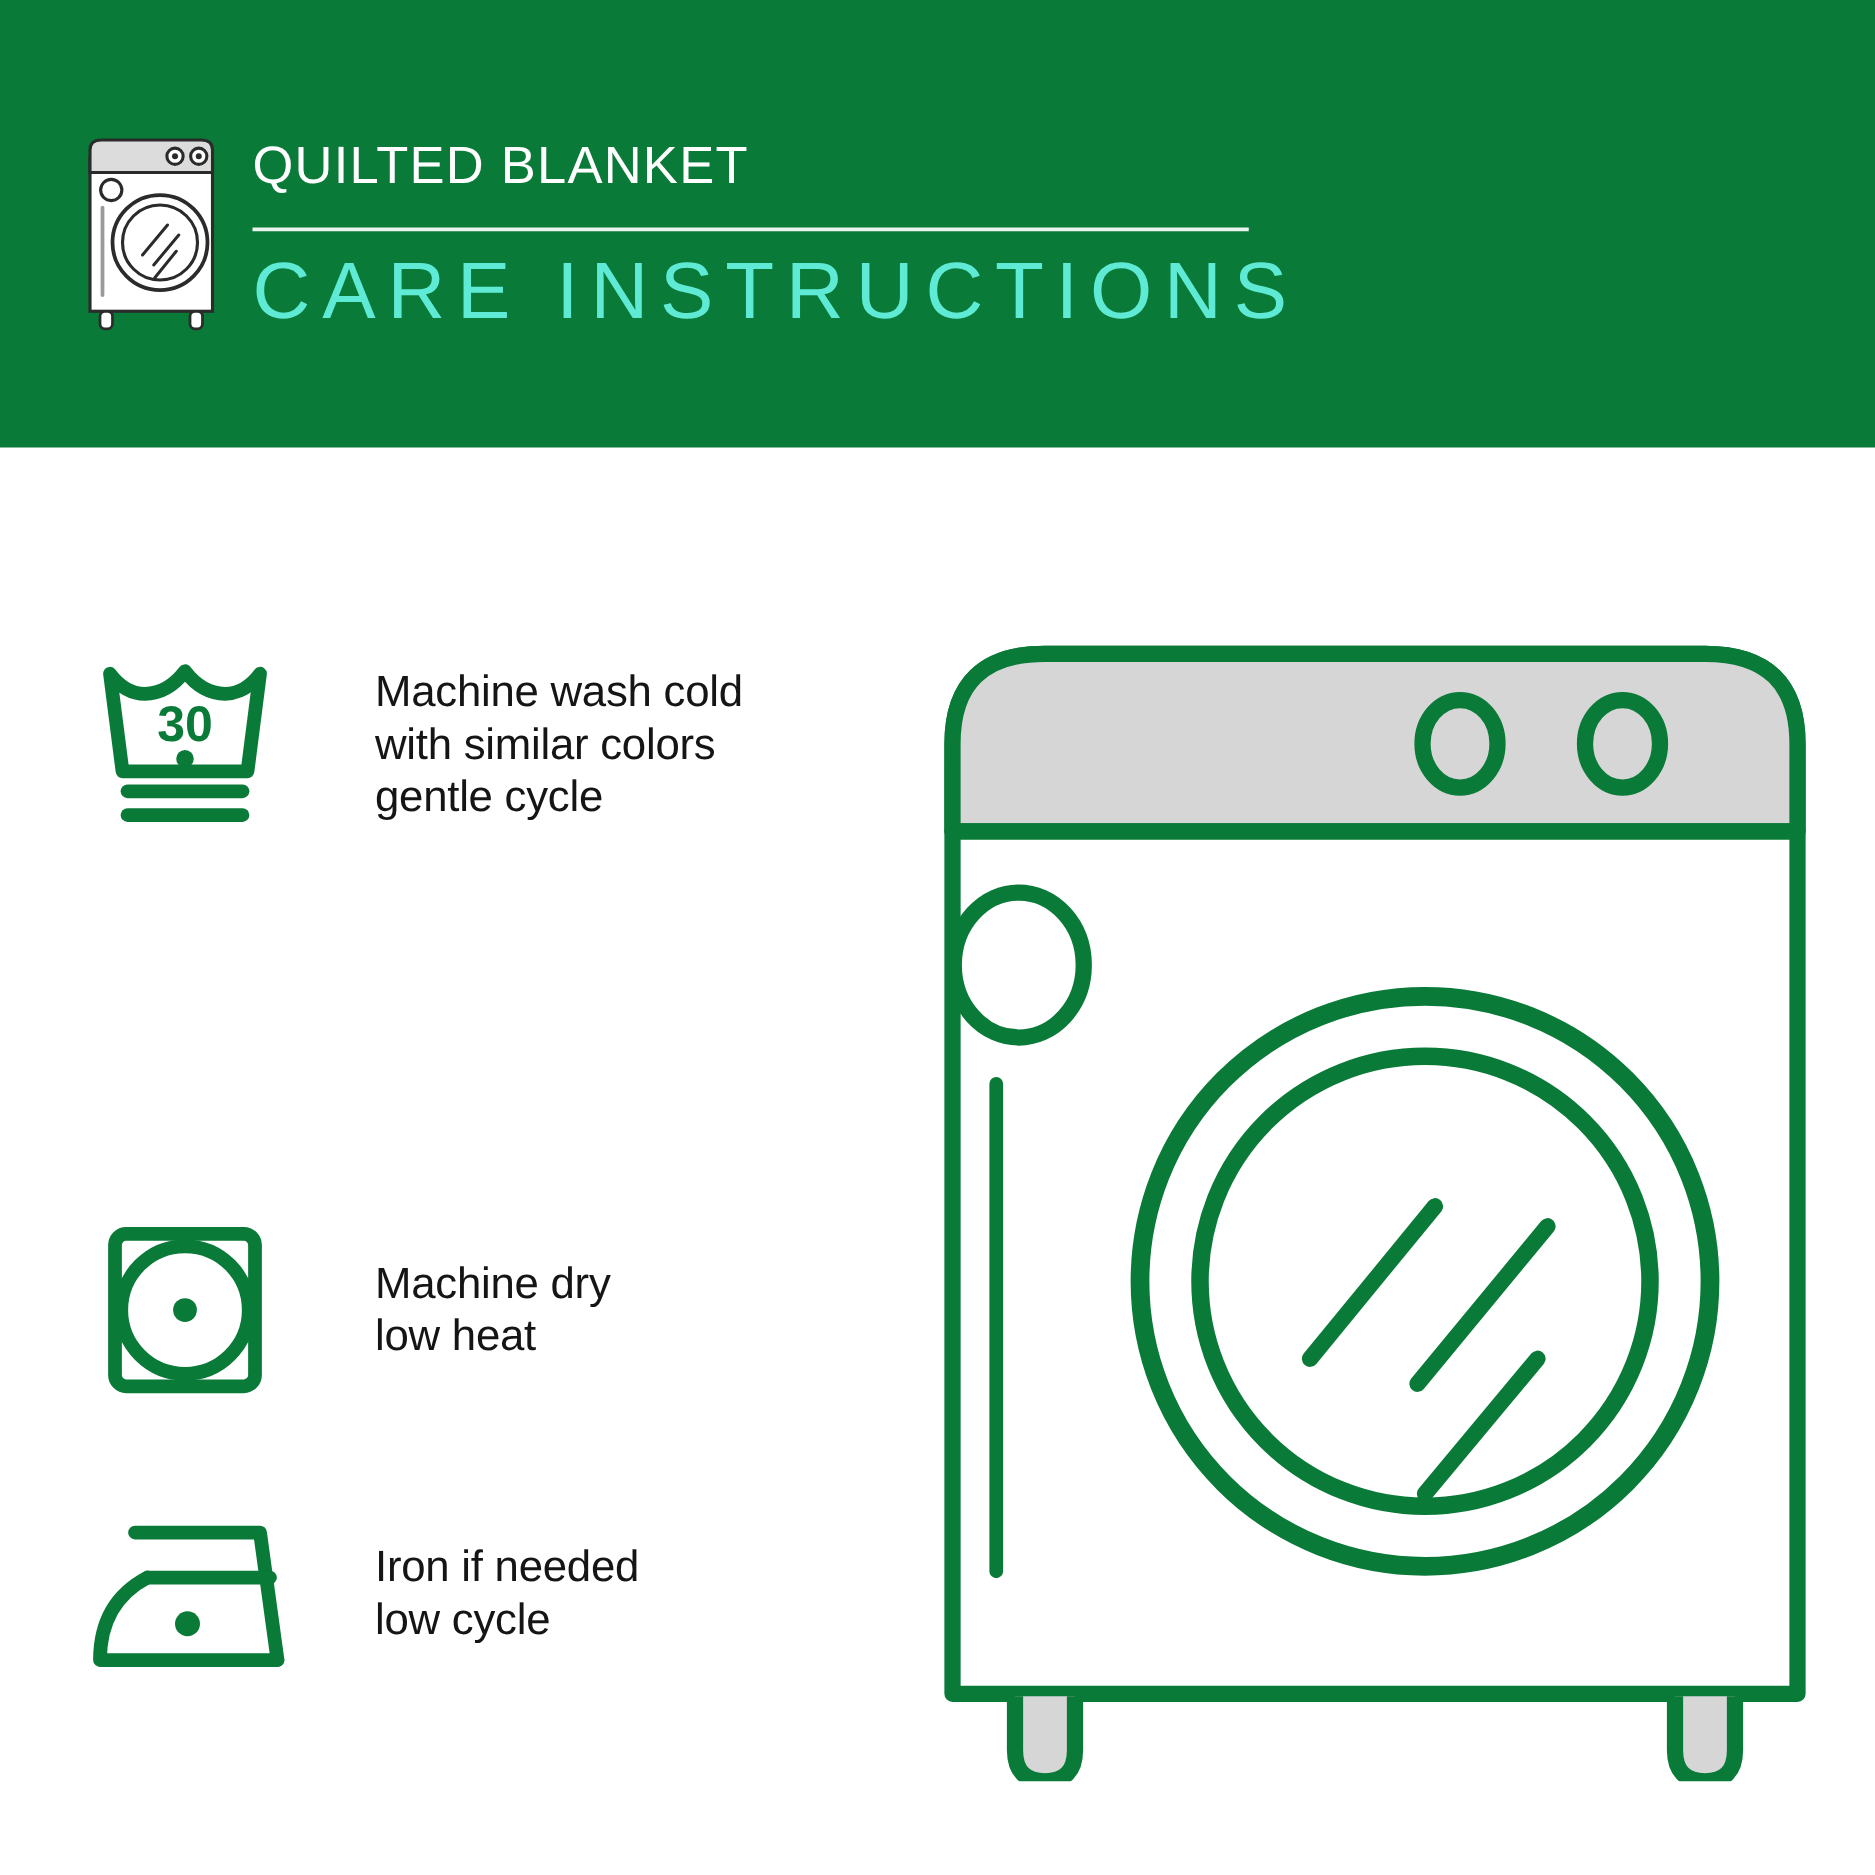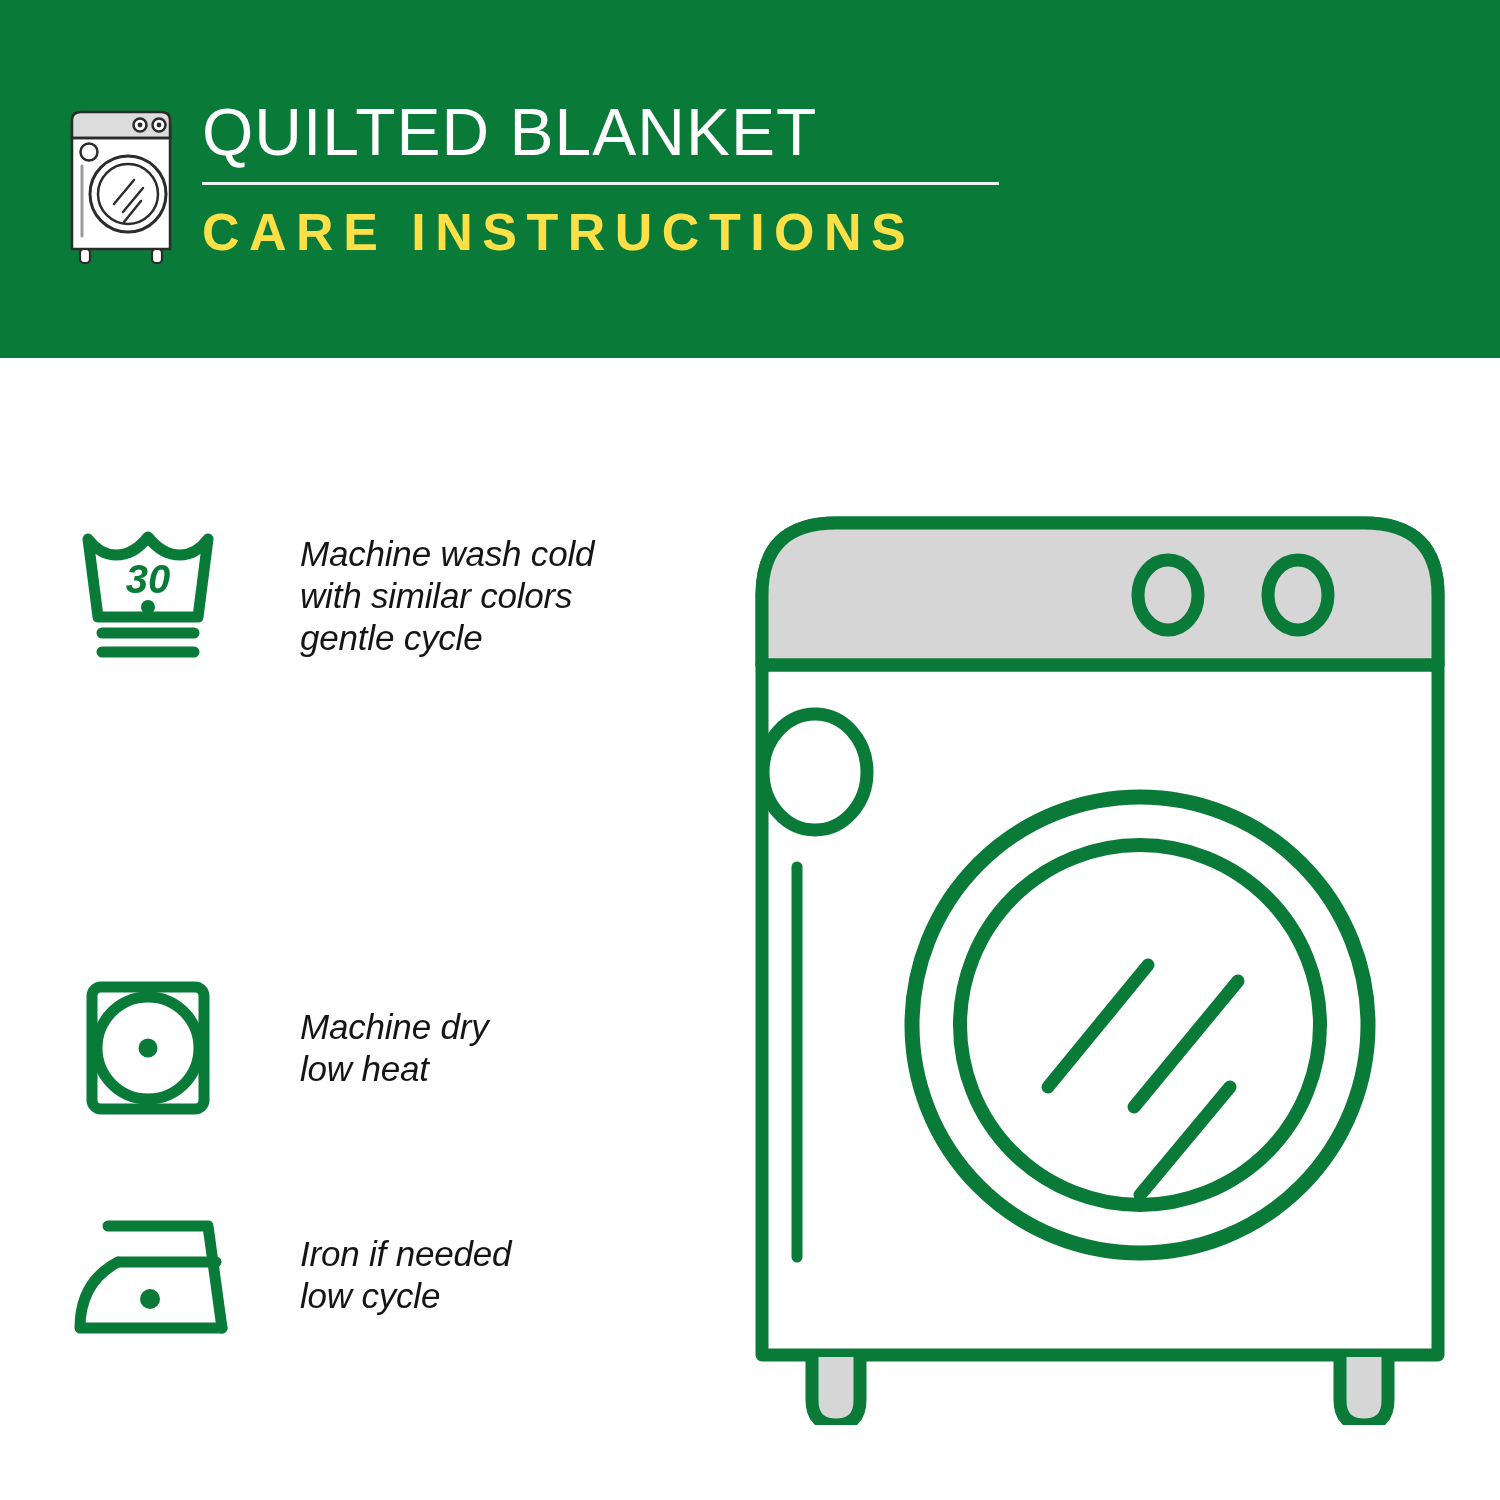--- a/index.html
+++ b/index.html
@@ -38,51 +38,50 @@
     margin-right: 22px;
     margin-top: 4px;
   }
   .title-block {
     display: flex;
     flex-direction: column;
     width: 800px;
   }
   .title-main {
     color: #ffffff;
-    font-size: 66px;
+    font-size: 42px;
     line-height: 72px;
     font-weight: 300;
     letter-spacing: 1px;
     white-space: nowrap;
   }
   .title-rule {
     height: 3px;
     background: #ffffff;
     width: 797px;
     margin-top: 14px;
     margin-bottom: 12px;
     opacity: 0.92;
   }
   .title-sub {
-    color: #fde047;
-    font-size: 52px;
+    color: #5eead4;
+    font-size: 64px;
     line-height: 70px;
-    font-weight: 700;
+    font-weight: 400;
     letter-spacing: 9.5px;
     white-space: nowrap;
   }
 
   
   .care-list {
     position: absolute;
     left: 0;
     top: 358px;
     width: 720px;
     height: 1142px;
-    font-style: italic;
   }
   .care-row {
     position: absolute;
     left: 72px;
     display: flex;
     align-items: center;
     width: 640px;
   }
   .care-row.r0 { top: 163px; }
   .care-row.r1 { top: 378px; }

